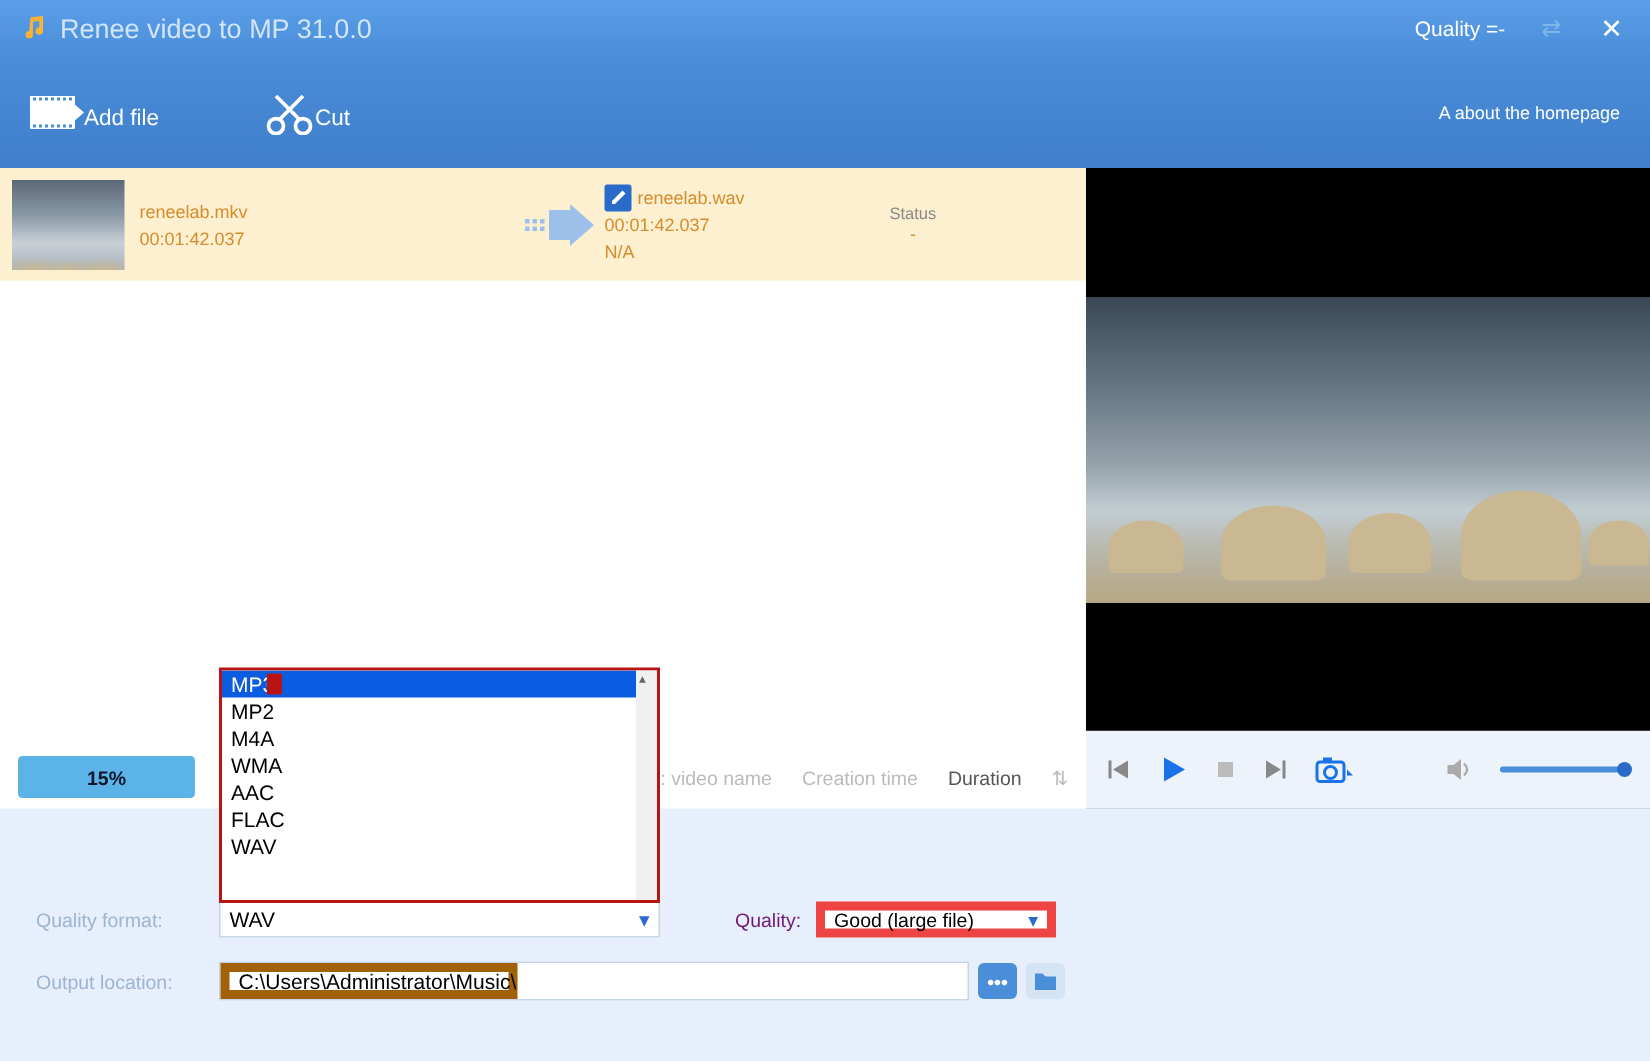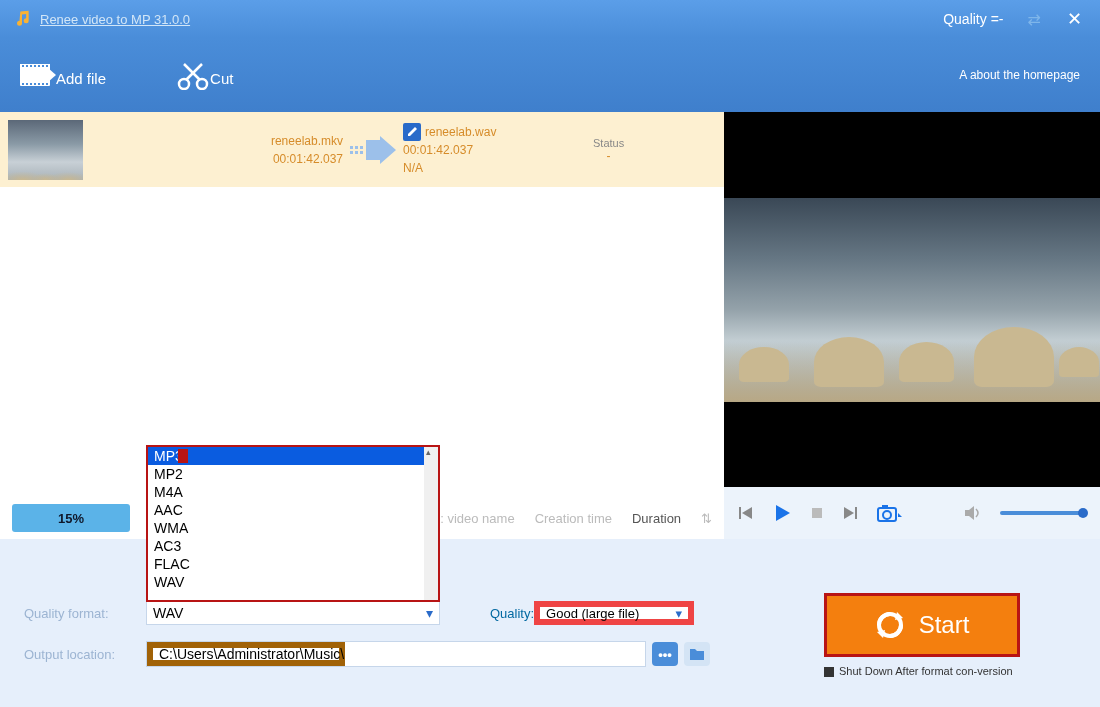--- a/index.html
+++ b/index.html
@@ -19,24 +19,23 @@
   padding: 0 12px;
   color: #fff;
 }
 
 .title-bar .app-icon {
   width: 20px; height: 20px;
   margin-right: 8px;
 }
 
 .title-bar .app-title {
-  font-size: 13px;
+  font-size: 18px;
   color: #d2e6f7;
   flex: 1;
-  text-decoration: underline;
 }
 
 .title-bar .lang {
   font-size: 14px;
   color: #fff;
   margin-right: 24px;
 }
 
 .title-bar .close-x {
   font-size: 18px;
@@ -104,21 +103,20 @@
   position: absolute;
   bottom: 0; left: 0; right: 0;
   height: 20px;
   background: radial-gradient(ellipse at 20% 100%, #c9b891 0%, transparent 30%),
               radial-gradient(ellipse at 50% 100%, #c9b891 0%, transparent 25%),
               radial-gradient(ellipse at 80% 100%, #c9b891 0%, transparent 28%);
 }
 
 .file-info {
   width: 250px;
-  text-align: right;
 }
 .file-info div {
   font-size: 12px;
   color: #d68c2a;
   line-height: 18px;
 }
 
 .arrow-col {
   width: 60px;
   display: flex;
@@ -342,22 +340,23 @@
   font-size: 14px;
   position: relative;
 }
 .format-select .chev {
   margin-left: auto;
   color: #2a6bc9;
 }
 
 .quality-label {
   font-size: 13px;
-  color: #0369a1;
+  color: #701a75;
   margin-left: 50px;
+  margin-right: 10px;
 }
 
 .quality-select {
   width: 160px;
   height: 24px;
   background: #fff;
   border: 6px solid #ef4444;
   display: flex;
   align-items: center;
   padding: 0 6px;
@@ -581,23 +580,22 @@
 <div class="bottom-panel">
   <div class="left-settings">
     <div class="setting-row" style="margin-top:44px">
       <span class="setting-label">Quality format:</span>
       <div class="format-select-wrap">
         <div class="format-dropdown-list">
           <div class="inner" id="format-items">
               <div class="item sel">MP3</div>
               <div class="item">MP2</div>
               <div class="item">M4A</div>
+              <div class="item">WMA</div>
               <div class="item">AAC</div>
-              <div class="item">WMA</div>
-              <div class="item">AC3</div>
               <div class="item">FLAC</div>
               <div class="item">WAV</div>
             </div>
           <div class="scrollbar-shim"></div>
         </div>
         <div class="format-select">
           <span>WAV</span>
           <span class="chev">▾</span>
         </div>
       </div>
@@ -616,29 +614,13 @@
         <div class="la dots">•••</div>
         <div class="la folder">
           <svg width="16" height="14" viewBox="0 0 16 14">
               <path d="M1 2 L6 2 L8 4 L15 4 L15 13 L1 13 Z" fill="#4a8dd9"></path>
             </svg>
         </div>
       </div>
     </div>
   </div>
 
-  <div class="right-settings">
-    <div style="height:36px"></div>
-    <div class="start-btn">
-      <svg width="30" height="30" viewBox="0 0 30 30">
-        <path d="M15 4 A11 11 0 1 0 26 15" stroke="#fff" stroke-width="4" fill="none"></path>
-        <path d="M22 2 L28 8 L20 10 Z" fill="#fff"></path>
-        <path d="M15 26 A11 11 0 1 0 4 15" stroke="#fff" stroke-width="4" fill="none"></path>
-        <path d="M8 28 L2 22 L10 20 Z" fill="#fff"></path>
-      </svg>
-      <span>Start</span>
-    </div>
-    <div class="shutdown-row">
-      <span class="cb"></span>
-      <span>Shut Down After format con-version</span>
-    </div>
-  </div>
 </div>
 
 </body></html>

